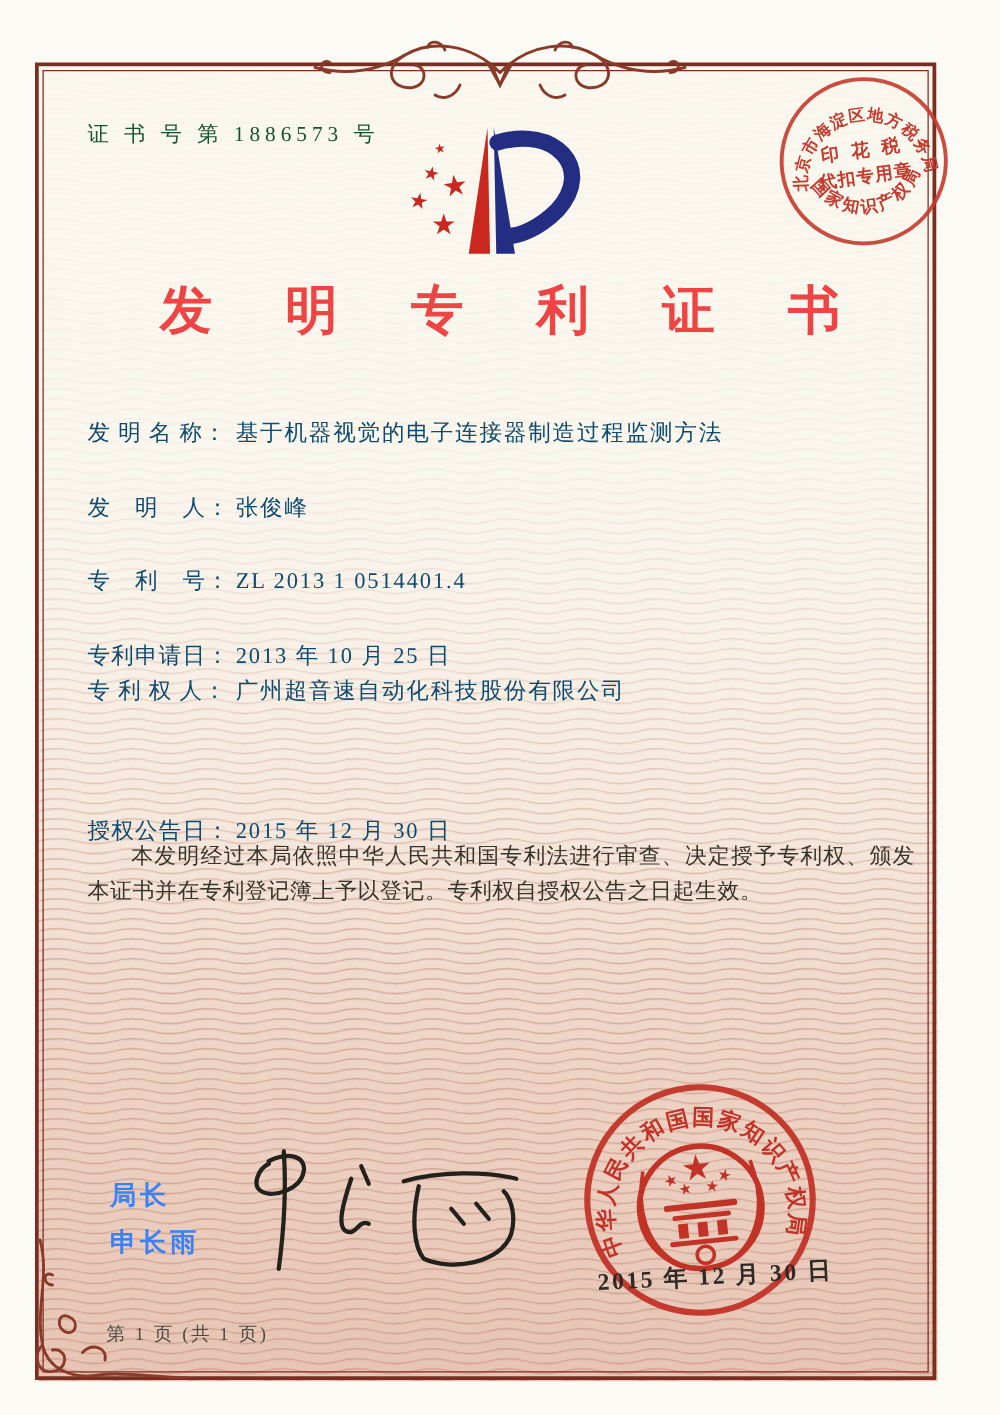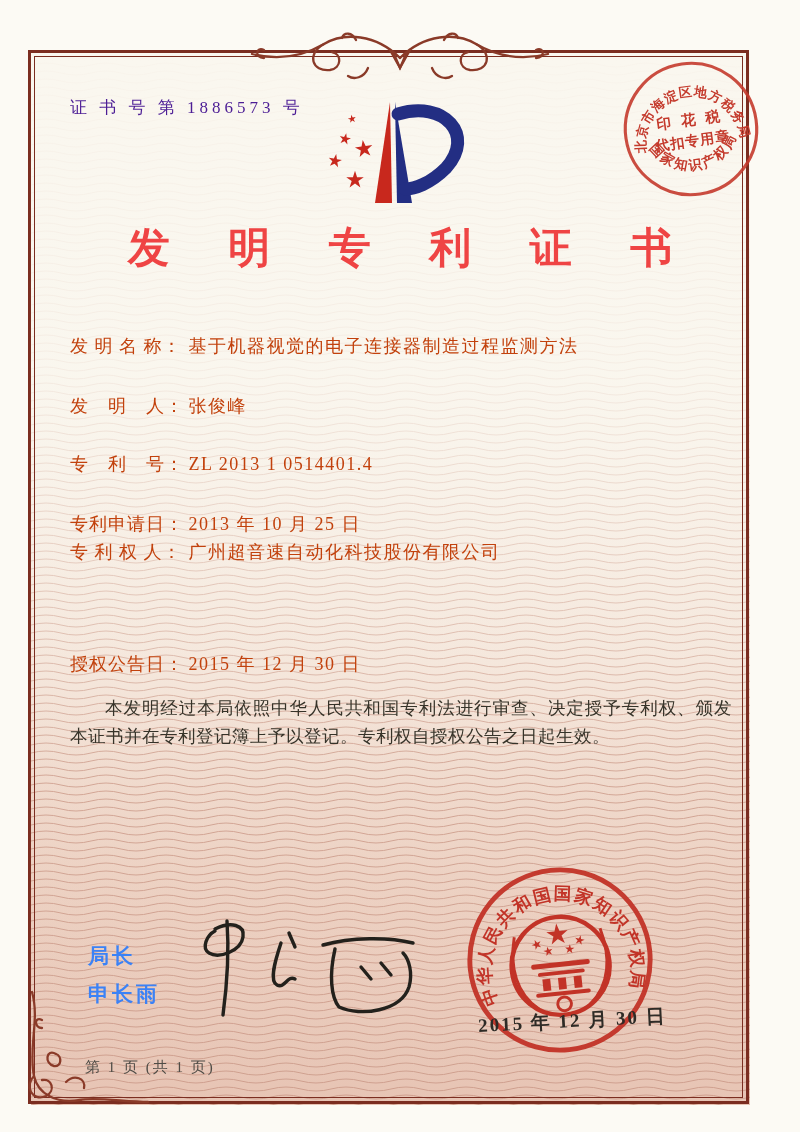--- a/index.html
+++ b/index.html
@@ -9,28 +9,28 @@
   
   .paper-base{left:31px;top:53px;width:719px;height:1052px;
       background:linear-gradient(180deg,#faf7ef 0%,#f8f2e8 30%,#f3e2d6 58%,#ecd0c1 78%,#e7c4b4 100%);}
   .wave-svg{left:31px;top:53px;}
   .paper-fade{left:31px;top:53px;width:719px;height:1052px;pointer-events:none;
       background:linear-gradient(180deg,rgba(250,247,239,.97) 0%,rgba(250,247,239,.88) 30%,
                  rgba(249,242,233,.45) 52%,rgba(249,242,233,.08) 70%,rgba(249,242,233,0) 100%);}
   
   .frame-outer{left:28px;top:50px;width:721px;height:1054px;border:3px solid #7b2d20;box-sizing:border-box;}
   .frame-inner{left:34px;top:56px;width:709px;height:1042px;border:1px solid #7b2d20;box-sizing:border-box;}
-  .cert-no{left:70px;top:96px;font-size:17px;letter-spacing:4px;color:#4c1d95;}
+  .cert-no{left:70px;top:96px;font-size:17px;letter-spacing:4px;color:#14532d;}
   .title{left:0;right:0;top:220px;text-align:center;font-size:42px;font-weight:700;
          letter-spacing:24px;color:#ef4444;text-indent:24px;}
-  .field-row{left:70px;height:26px;font-size:18px;white-space:nowrap;color:#c2410c;}
+  .field-row{left:70px;height:26px;font-size:18px;white-space:nowrap;color:#0c4a6e;}
   .field-label{display:inline-block;min-width:114px;letter-spacing:1px;}
   .field-value{letter-spacing:1.5px;}
   .body-text{left:70px;top:670px;width:662px;font-size:17.5px;line-height:28px;
-             text-align:justify;color:#363329;letter-spacing:.5px;margin-top:24px;}
+             text-align:justify;color:#363329;letter-spacing:.5px;}
   .body-text p{margin:0;text-indent:2em;}
   .signer{left:88px;font-family:"Liberation Sans","DejaVu Sans",sans-serif;
           font-weight:600;font-size:21px;color:#3b82f6;letter-spacing:3px;}
   .seal-date{left:478px;top:1008px;font-size:19px;letter-spacing:2px;color:#2e2b26;
              transform:rotate(-3deg);font-weight:600;}
   .footer-page{left:85px;top:1058px;width:600px;text-align:left;font-size:15px;
                color:#4f4c46;letter-spacing:2px;}
   svg{display:block;}
 </style>
 </head>

